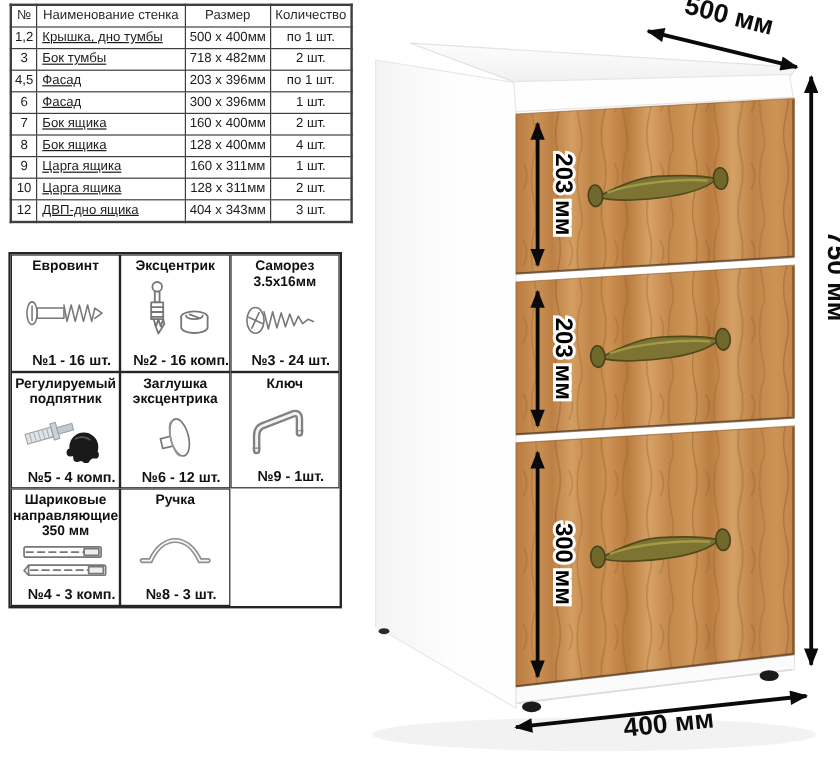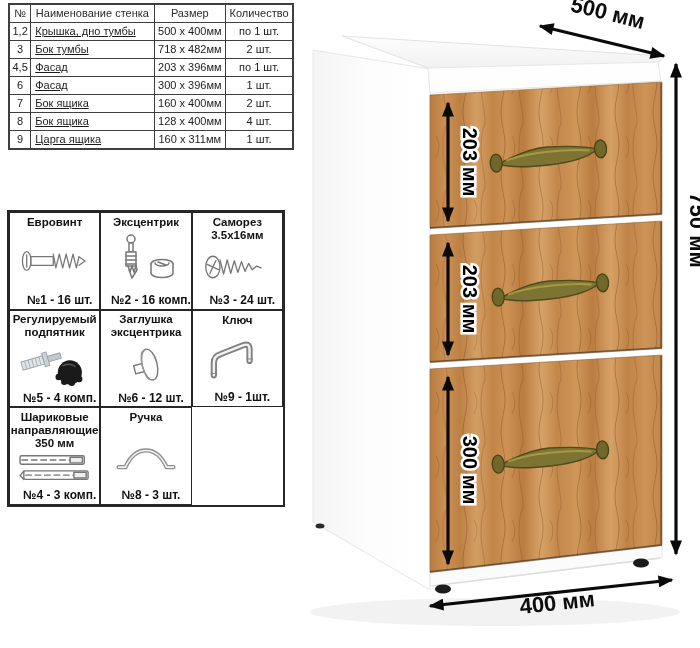--- a/index.html
+++ b/index.html
@@ -10,21 +10,21 @@
          background:#fff;border:2px solid #3f3f3f;font-size:11px;color:#1c1c1c;z-index:2;}
   .parts th{font-weight:normal;color:#2a2a2a;}
   .parts th,.parts td{border:1px solid #3f3f3f;text-align:center;padding:1px 2px;
          height:15px;line-height:13px;white-space:nowrap;}
   .parts td.al{text-align:left;padding-left:4px;text-decoration:underline;}
   
   .hw{position:absolute;left:7px;top:210px;width:274px;height:293px;display:grid;
       grid-template-columns:repeat(3,1fr);grid-template-rows:repeat(3,1fr);
       background:#fff;border:2px solid #262626;z-index:2;}
   .hw-cell{border:1px solid #262626;display:flex;flex-direction:column;align-items:center;
-      padding:3px 2px 2px;overflow:hidden;background:#fff;justify-content:center;}
+      padding:3px 2px 2px;overflow:hidden;background:#fff;}
   .hw-name{font-weight:bold;font-size:11.5px;line-height:1.12;text-align:center;color:#111;}
   .hw-icon{flex:1;display:flex;align-items:center;justify-content:center;width:100%;}
   .hw-count{font-weight:bold;font-size:12px;color:#111;white-space:nowrap;padding-left:10px;}
   
   .cab{position:absolute;left:0;top:0;z-index:1;}
   .dim-big{font-family:"Liberation Sans",sans-serif;font-size:22px;font-weight:bold;fill:#0c0c0c;}
   .dim-small{font-family:"Liberation Sans",sans-serif;font-size:20px;font-weight:bold;fill:#000;
       stroke:#fff;stroke-width:5;paint-order:stroke;}
   .dimline{stroke:#0a0a0a;stroke-width:3.2;fill:none;}
   .icon-line{stroke:#777;fill:none;stroke-width:1.5;stroke-linejoin:round;stroke-linecap:round;}
@@ -181,20 +181,32 @@
           <td class="al">Бок ящика</td>
           <td>128 х 400мм</td>
           <td>4 шт.</td>
         </tr>
         <tr>
           <td>9</td>
           <td class="al">Царга ящика</td>
           <td>160 х 311мм</td>
           <td>1 шт.</td>
         </tr>
+        <tr>
+          <td>10</td>
+          <td class="al">Царга ящика</td>
+          <td>128 х 311мм</td>
+          <td>2 шт.</td>
+        </tr>
+        <tr>
+          <td>12</td>
+          <td class="al">ДВП-дно ящика</td>
+          <td>404 х 343мм</td>
+          <td>3 шт.</td>
+        </tr>
       </tbody>
   </table>
 
   <div class="hw">
 
     <div class="hw-cell">
       <div class="hw-name">Евровинт</div>
       <div class="hw-icon">
         <svg width="84" height="48" viewBox="0 0 84 56">
             <g class="icon-line">

